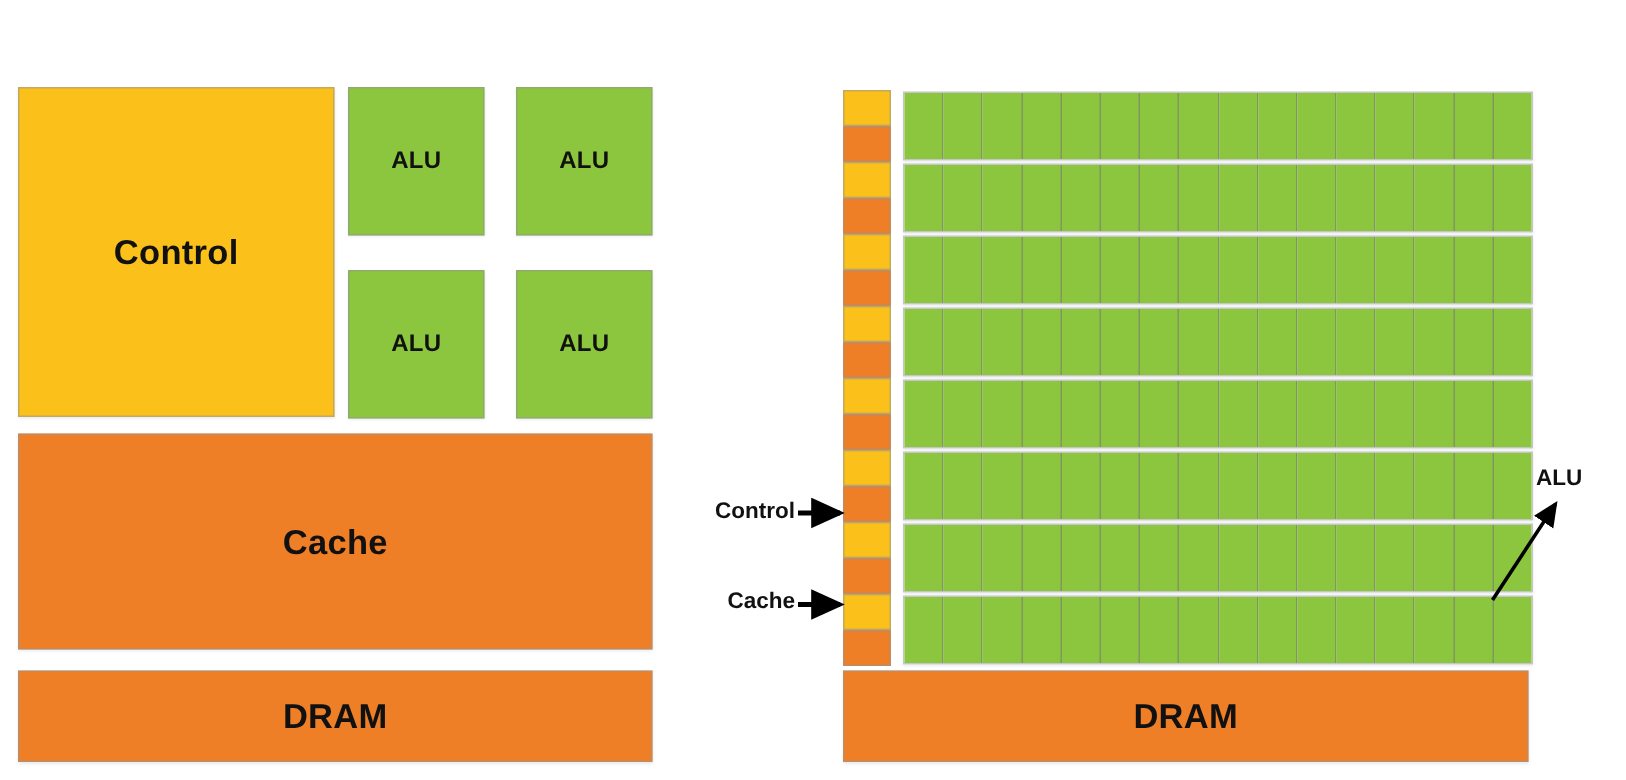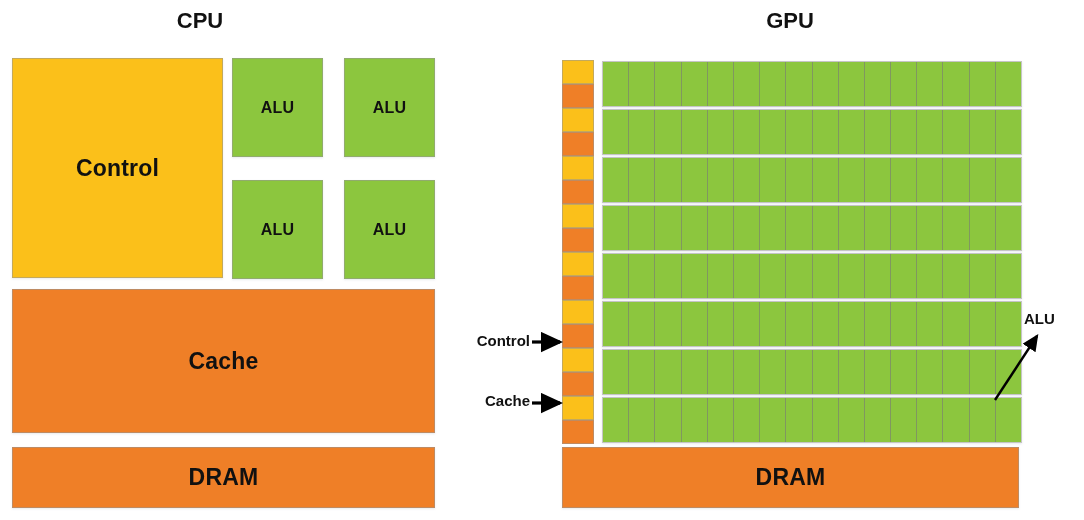--- a/index.html
+++ b/index.html
@@ -125,33 +125,31 @@
     width: 1084px;
     height: 520px;
     pointer-events: none;
   }
 </style>
 </head>
 <body>
 
 <div id="stage" style="background: rgb(255, 255, 255);">
 
-  <div class="title" id="cpu-title">CPU</div>
 
   <div class="blk yellow" id="cpu-control" style="background: rgb(251, 192, 26);">Control</div>
 
   <div class="blk green" id="cpu-alu-1" style="background: rgb(140, 198, 62);">ALU</div>
   <div class="blk green" id="cpu-alu-2" style="background: rgb(140, 198, 62);">ALU</div>
   <div class="blk green" id="cpu-alu-3" style="background: rgb(140, 198, 62);">ALU</div>
   <div class="blk green" id="cpu-alu-4" style="background: rgb(140, 198, 62);">ALU</div>
 
   <div class="blk orange" id="cpu-cache" style="background: rgb(239, 127, 39);">Cache</div>
   <div class="blk orange" id="cpu-dram" style="background: rgb(239, 127, 39);">DRAM</div>
 
-  <div class="title" id="gpu-title">GPU</div>
 
   <div id="gpu-rows-container">
       <div class="gpu-row" style="top: 60px;">
         <div class="gpu-ctrl-stack">
           <div class="yellow" style="background: rgb(251, 192, 26);"></div>
           <div class="orange" style="background: rgb(239, 127, 39);"></div>
         </div>
         <div class="gpu-alu-strip">
           <div class="gpu-alu-cell" style="background: rgb(140, 198, 62);"></div>
           <div class="gpu-alu-cell" style="background: rgb(140, 198, 62);"></div>

